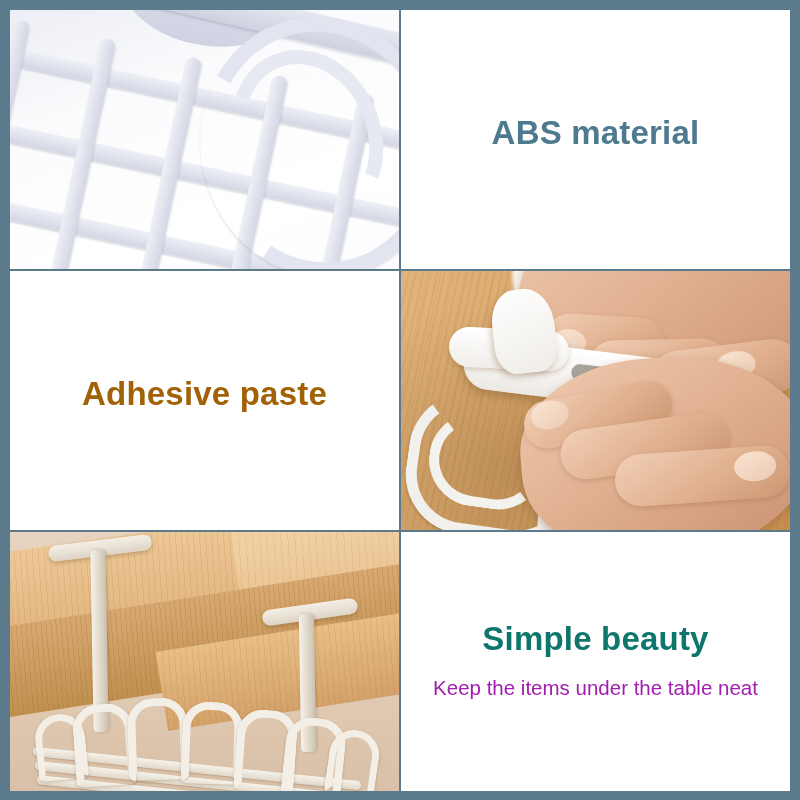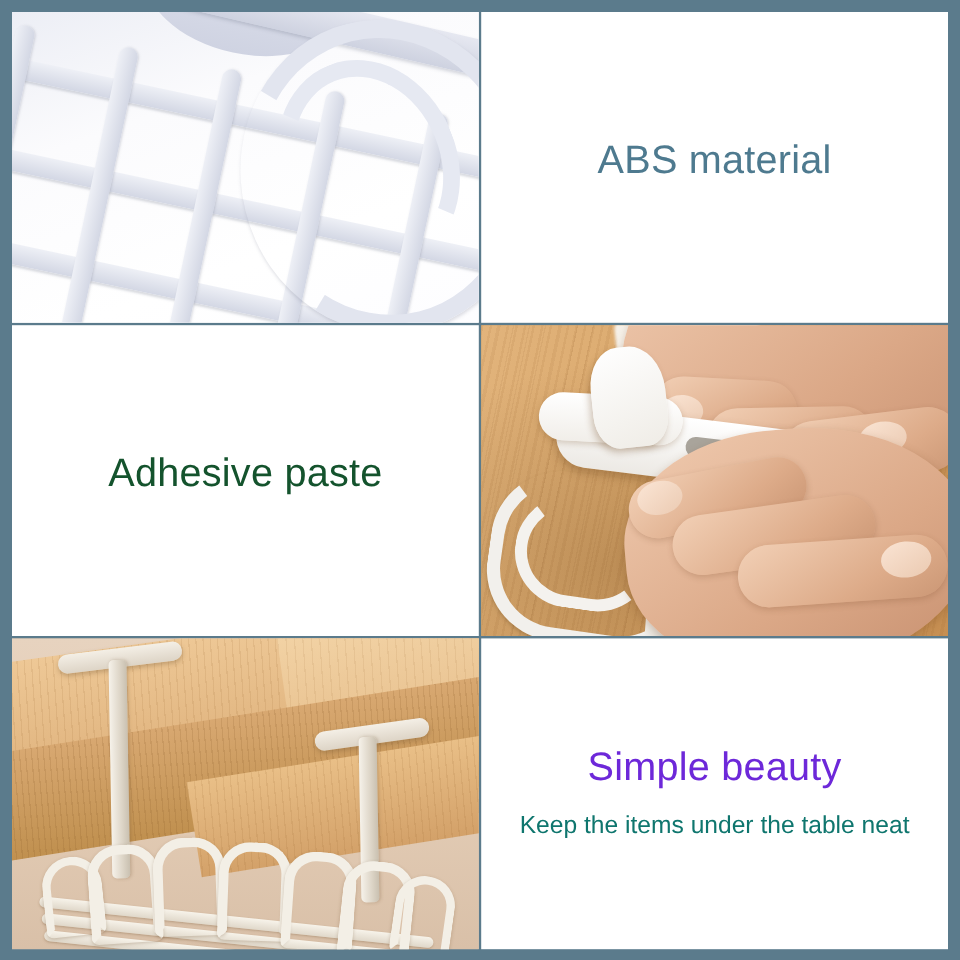--- a/index.html
+++ b/index.html
@@ -26,21 +26,21 @@
   .cell{position:relative;overflow:hidden;background:#ffffff;}
 
   
   .textpanel{
     display:flex;flex-direction:column;
     align-items:center;justify-content:center;
     background:#ffffff;text-align:center;
     padding:0 16px;box-sizing:border-box;
   }
   .panel-title{
-    font-weight:normal;
+    font-weight:bold;
     font-size:33px;
     line-height:1.15;
     letter-spacing:.2px;
     margin:0 0 14px 0;
   }
   .panel-body{
     font-size:20.5px;
     line-height:1.55;
     margin:0;
     max-width:350px;
@@ -191,21 +191,21 @@
       </div>
       <div class="hook-outer"></div>
       <div class="hook-inner"></div>
     </div>
 
     <div class="cell textpanel">
       <h2 class="panel-title" style="color:#4e7a8f">ABS material</h2>
     </div>
 
     <div class="cell textpanel">
-      <h2 class="panel-title" style="color:#14532d">Adhesive paste</h2>
+      <h2 class="panel-title" style="color:#a16207">Adhesive paste</h2>
     </div>
 
     <div class="cell photo-hands">
       <div class="wood-bg"></div>
       <div class="wood-shadow"></div>
       <div class="topblur"></div>
 
       <div class="rack-right">
         <div class="rw" style="left:0;top:20px;width:190px;height:8px;transform:rotate(26deg)"></div>
         <div class="rw" style="left:0;top:64px;width:190px;height:8px;transform:rotate(26deg)"></div>
@@ -266,18 +266,18 @@
         <div class="loop" style="left:42px;top:-16px;transform:rotate(-4deg)"></div>
         <div class="loop" style="left:96px;top:-22px;transform:rotate(-2deg)"></div>
         <div class="loop" style="left:150px;top:-18px;transform:rotate(2deg)"></div>
         <div class="loop" style="left:204px;top:-10px;transform:rotate(4deg)"></div>
         <div class="loop" style="left:252px;top:-2px;transform:rotate(6deg)"></div>
         <div class="loop loop-sm" style="left:296px;top:10px;transform:rotate(8deg)"></div>
       </div>
     </div>
 
     <div class="cell textpanel">
-      <h2 class="panel-title" style="color:#6d28d9">Simple beauty</h2>
-      <p class="panel-body" style="color:#0f766e">Keep the items under the table neat</p>
+      <h2 class="panel-title" style="color:#0f766e">Simple beauty</h2>
+      <p class="panel-body" style="color:#a21caf">Keep the items under the table neat</p>
     </div>
 
   </div>
 </div>
 
 </body></html>

